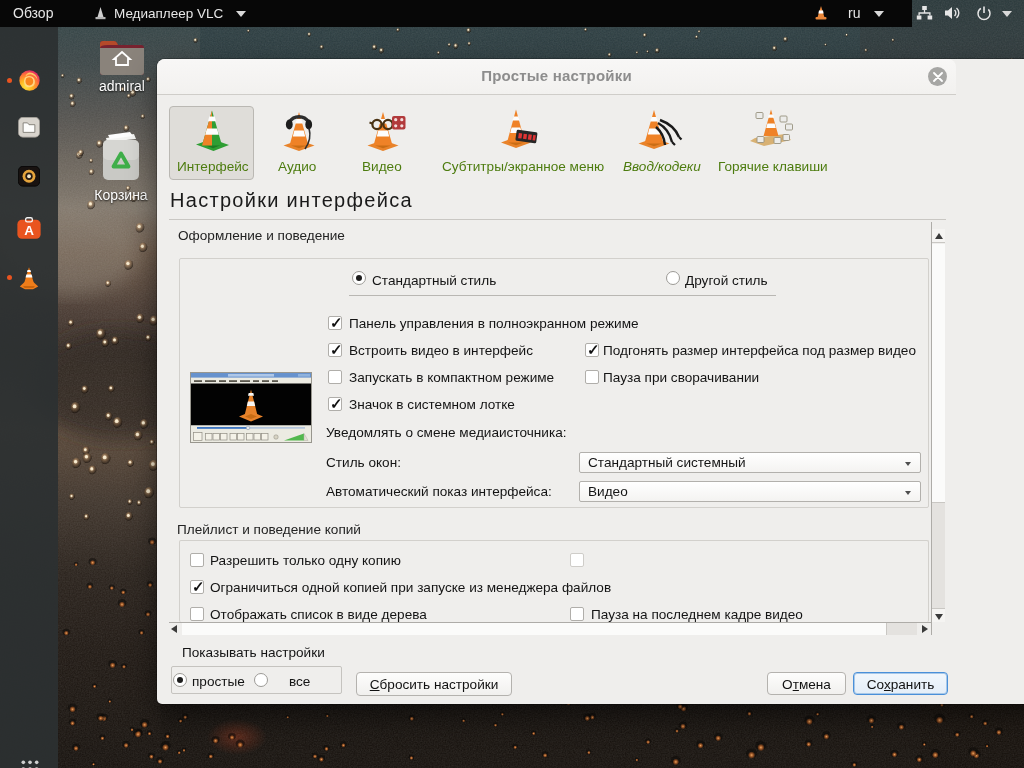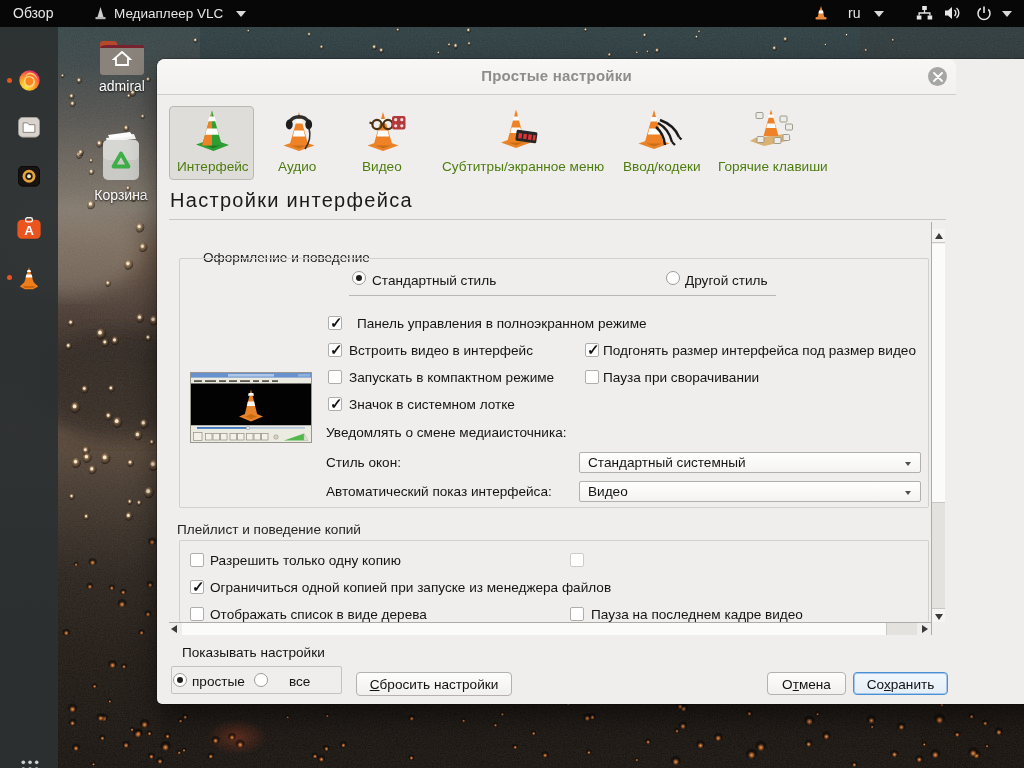--- a/index.html
+++ b/index.html
@@ -1,19 +1,19 @@
 <!DOCTYPE html>
 <html><head>
 <meta charset="utf-8">
 <style>
   * { margin:0; padding:0; box-sizing:border-box; }
   html,body { width:1024px; height:768px; overflow:hidden; }
   body { font-family:"Liberation Sans", sans-serif; position:relative; background:#1a1714; }
   #wall { position:absolute; left:0; top:0; width:1024px; height:768px; }
-  #topbar { position:absolute; left:0; top:0; width:1024px; height:27px; background:#070707; color:#e6e6e6; font-size:14px; z-index:50; transform:translateZ(0); }
+  #topbar { position:absolute; left:0; top:0; width:912px; height:27px; background:#070707; color:#e6e6e6; font-size:14px; z-index:50; transform:translateZ(0); }
   #topbar .itm { position:absolute; top:5px; }
   #dock { position:absolute; left:0; top:27px; width:58px; height:741px; background:rgba(44,48,50,0.93); z-index:40; }
   .ind { position:absolute; left:7px; width:5px; height:5px; border-radius:50%; background:#e95420; }
   .desklbl { position:absolute; color:#fff; font-size:14px; text-align:center; text-shadow:0 1px 2px rgba(0,0,0,0.9); z-index:30; width:100px; transform:translateZ(0); }
   #dlg { position:absolute; left:157px; top:59px; width:910px; height:645px; background:#efeeec; border-radius:8px 8px 5px 5px; box-shadow:0 12px 28px rgba(0,0,0,0.5), 0 0 0 1px rgba(0,0,0,0.22); z-index:60; font-size:13.6px; color:#141414;padding-left:37px; }
   #titlebar { position:absolute; left:0; top:0; width:799px; height:36px; background:linear-gradient(#f8f7f6,#f2f1ef); border-bottom:1px solid #cfcdc9; border-radius:8px 8px 0 0; }
   #title { position:absolute; width:100%; text-align:center; top:8px; font-weight:bold; font-size:15px; letter-spacing:0.2px; color:#8d8d8d; }
   #closeb { position:absolute; right:9px; top:8px; width:19px; height:19px; border-radius:50%; background:#a6a6a4; }
   #closeb svg { position:absolute; left:4.5px; top:4.5px; }
   .ticon { position:absolute; top:48px; width:50px; height:44px; }
@@ -795,51 +795,51 @@
 
   <svg class="ticon" style="left:477px;" width="50" height="44" viewBox="0 0 50 44">
     <path d="M20 31 L35.5 36.5 L20 42 L4.5 36.5 Z" fill="#e8832a"></path>
     <path d="M20 33.8 L28 36.5 L20 39.3 L12 36.5 Z" fill="#c96d15"></path>
     <path d="M20 3 L29.5 36.5 L10.5 36.5 Z" fill="#ef8227"></path>
     <path d="M15.3 21.5 L24.7 21.5 L26.2 27.5 L13.8 27.5 Z" fill="#fdfdfd"></path>
     <path d="M17.5 10 L22.5 10 L23.7 14.5 L16.3 14.5 Z" fill="#fdfdfd"></path>
     <path d="M24 16 Q35 22 38 35 M26 13 Q40 18 45 30 M22 20 Q30 27 31 38" stroke="#1a1a1a" stroke-width="2.4" fill="none"></path>
     <path d="M38 35 L41 38 M45 30 L47.5 32.5" stroke="#1a1a1a" stroke-width="2.2"></path>
   </svg>
-  <div class="tlbl" style="left:466px;">Ввод/кодеки</div>
+  <div class="tlbl" style="left:466px;font-style:italic;">Ввод/кодеки</div>
 
   <svg class="ticon" style="left:588px;" width="50" height="44" viewBox="0 0 50 44">
     <path d="M10 31 L40 27 L46 33 L19 39 L5 34 Z" fill="#d8b173"></path>
     <path d="M26 2.5 L33.5 29 L18.5 29 Z" fill="#ef8227"></path>
     <path d="M22.4 16.5 L29.6 16.5 L30.8 21 L21.2 21 Z" fill="#fdfdfd"></path>
     <path d="M23.8 7.5 L28.2 7.5 L29.1 10.8 L22.9 10.8 Z" fill="#fdfdfd"></path>
     <g fill="#ececea" stroke="#97927f" stroke-width="0.9">
         <rect x="11" y="5.5" width="7" height="6" rx="1"></rect>
         <rect x="35" y="9" width="7" height="6" rx="1"></rect>
         <rect x="40.5" y="17" width="7" height="6" rx="1"></rect>
         <rect x="12" y="29.5" width="7" height="6" rx="1"></rect>
         <rect x="29" y="30.5" width="7" height="6" rx="1"></rect>
         <rect x="38" y="27.5" width="6.5" height="6" rx="1"></rect>
       </g>
   </svg>
   <div class="tlbl" style="left:561px;">Горячие клавиши</div>
 
   <div id="heading">Настройки интерфейса</div>
   <div id="hsep"></div>
 
-  <div class="seclbl" style="left:21px;top:191px;margin-left:25px;">Оформление и поведение</div>
+  <div class="seclbl" style="left:21px;top:169px;">Оформление и поведение</div>
   <div class="grp" style="top:199px;height:250px;"></div>
   <div class="rd on" style="left:195px;top:212px;"></div>
   <div class="lab" style="left:215px;top:214px;">Стандартный стиль</div>
   <div class="rd" style="left:509px;top:212px;"></div>
   <div class="lab" style="left:528px;top:214px;">Другой стиль</div>
   <div style="position:absolute;left:192px;top:236px;width:427px;height:1px;background:#b9b7b3;"></div>
 
   <div class="cb ck" style="left:171px;top:257px;"></div>
-  <div class="lab" style="left:200px;top:257px;">Панель управления в полноэкранном режиме</div>
+  <div class="lab" style="left:192px;top:257px;">Панель управления в полноэкранном режиме</div>
 
   <div class="cb ck" style="left:171px;top:284px;"></div>
   <div class="lab" style="left:192px;top:284px;">Встроить видео в интерфейс</div>
   <div class="cb ck" style="left:428px;top:284px;"></div>
   <div class="lab" style="left:446px;top:284px;">Подгонять размер интерфейса под размер видео</div>
 
   <div class="cb" style="left:171px;top:311px;"></div>
   <div class="lab" style="left:192px;top:311px;">Запускать в компактном режиме</div>
   <div class="cb" style="left:428px;top:311px;"></div>
   <div class="lab" style="left:446px;top:311px;">Пауза при сворачивании</div>

